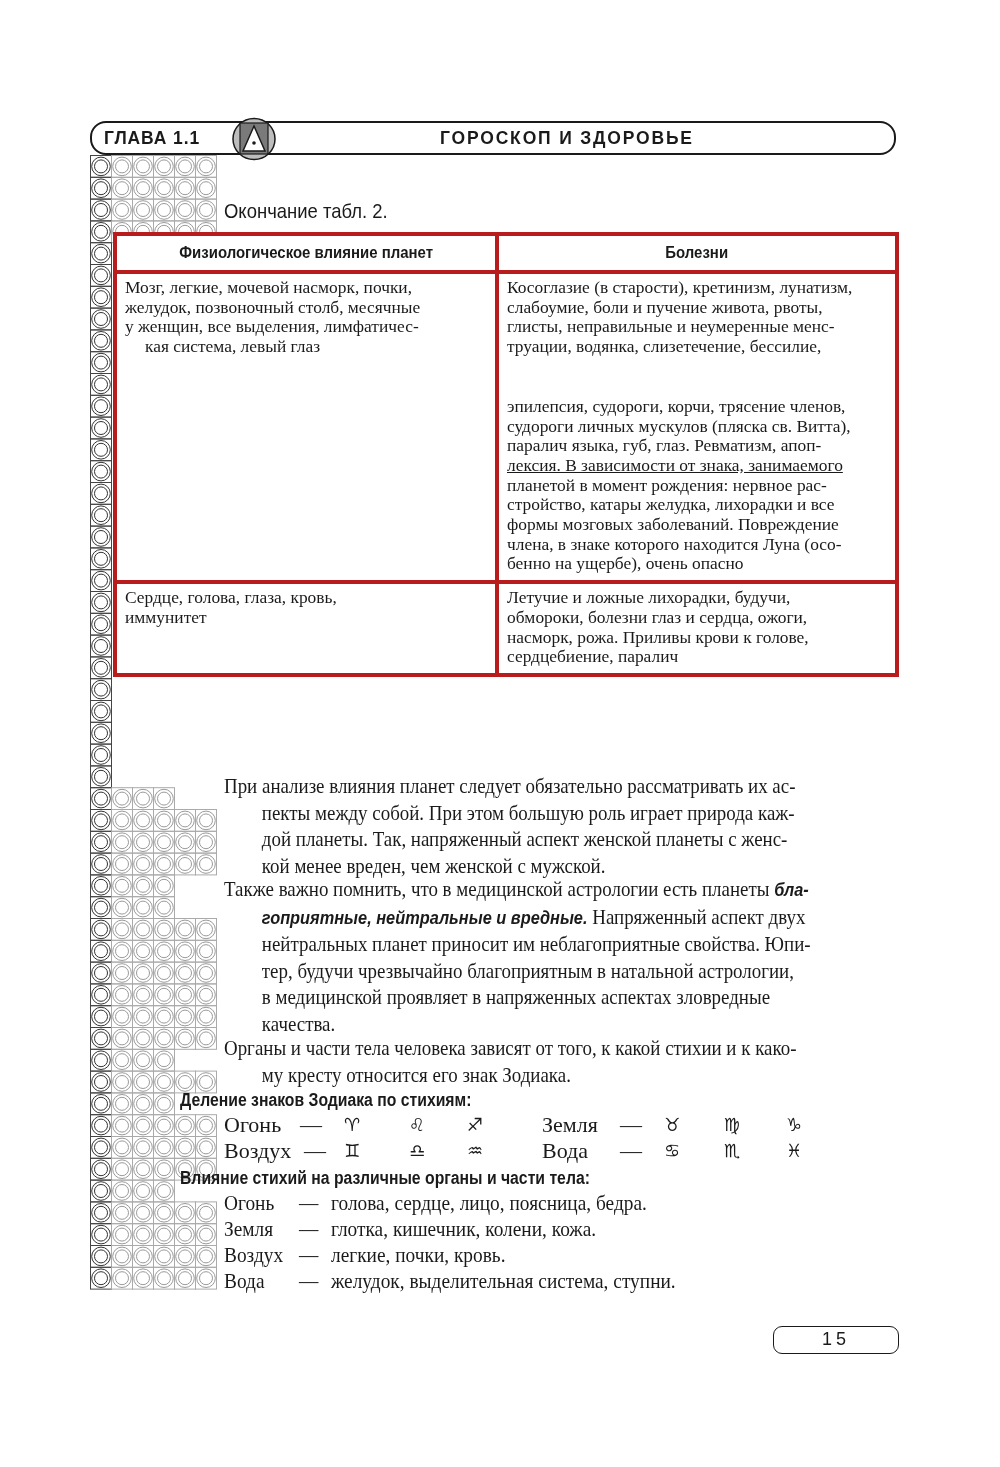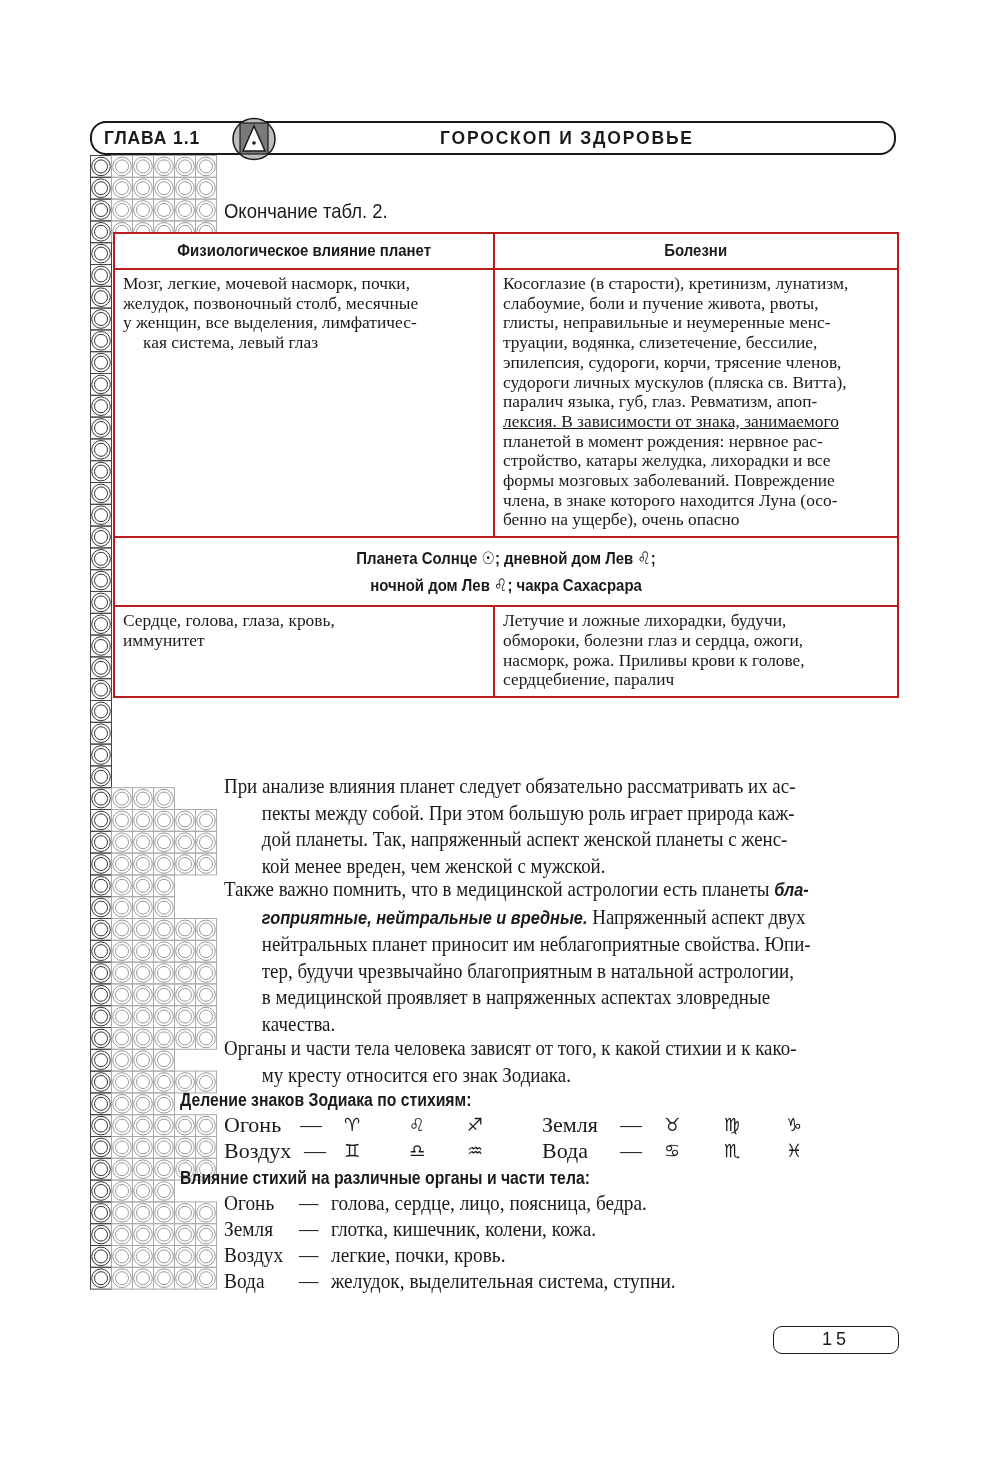--- a/index.html
+++ b/index.html
@@ -15,21 +15,21 @@
   .emblem { position: absolute; left: 231px; top: 117px; width: 46px; height: 44px; }
 
   
   .deco { position: absolute; left: 90px; top: 155px; }
   .deco svg { display: block; }
 
   .table-caption { position: absolute; left: 224px; top: 199px; font-size: 21px; transform: scaleX(0.88); transform-origin: left; }
 
   
   .tbl { position: absolute; left: 113px; top: 232px; width: 786px; border-collapse: collapse; background: #fff; }
-  .tbl td, .tbl th { border: 2px solid #b91c1c; vertical-align: top; }
+  .tbl td, .tbl th { border: 4px solid #b91c1c; vertical-align: top; }
   .tbl th { height: 34px; font-weight: bold; font-size: 17px; text-align: center; vertical-align: middle; padding: 0; }
   .tbl th span { display: inline-block; transform: scaleX(0.88); }
   .tbl .planet td { text-align: center; font-weight: bold; font-size: 17px; line-height: 27px; padding: 7px 0 6px 0; vertical-align: middle; }
   .tbl .planet td div { transform: scaleX(0.88); }
   .tbl .body td { font-size: 17.4px; line-height: 19.7px; padding: 4px 8px 6px 8px; }
   .col1 { width: 362px; }
 
   
   .para { position: absolute; left: 196px; width: 720px; font-size: 22px; line-height: 26.6px; margin-left: 28px; }
   .para .line { white-space: nowrap; transform: scaleX(0.86); transform-origin: left; }
@@ -606,36 +606,30 @@
           <div style="white-space: nowrap;">Мозг, легкие, мочевой насморк, почки,</div>
           <div style="white-space: nowrap;">желудок, позвоночный столб, месячные</div>
           <div style="white-space: nowrap;">у женщин, все выделения, лимфатичес-</div>
           <div style="white-space: nowrap; margin-left: 20px;">кая система, левый глаз</div>
         </td>
     <td class="serif" id="moon-dis">
           <div style="white-space: nowrap;">Косоглазие (в старости), кретинизм, лунатизм,</div>
           <div style="white-space: nowrap;">слабоумие, боли и пучение живота, рвоты,</div>
           <div style="white-space: nowrap;">глисты, неправильные и неумеренные менс-</div>
           <div style="white-space: nowrap;">труации, водянка, слизетечение, бессилие,</div>
-          <div style="white-space: nowrap;">эпилепсия, судороги, корчи, трясение членов,</div>
+          <div style="white-space: nowrap; margin-top: 40px;">эпилепсия, судороги, корчи, трясение членов,</div>
           <div style="white-space: nowrap;">судороги личных мускулов (пляска св. Витта),</div>
           <div style="white-space: nowrap;">паралич языка, губ, глаз. Ревматизм, апоп-</div>
           <div style="white-space: nowrap; text-decoration: underline;">лексия. В зависимости от знака, занимаемого</div>
           <div style="white-space: nowrap;">планетой в момент рождения: нервное рас-</div>
           <div style="white-space: nowrap;">стройство, катары желудка, лихорадки и все</div>
           <div style="white-space: nowrap;">формы мозговых заболеваний. Повреждение</div>
           <div style="white-space: nowrap;">члена, в знаке которого находится Луна (осо-</div>
           <div style="white-space: nowrap;">бенно на ущербе), очень опасно</div>
         </td>
-  </tr>
-  <tr class="planet">
-    <td colspan="2" class="sans">
-      <div>Планета Солнце ☉; дневной дом Лев ♌;</div>
-      <div>ночной дом Лев ♌; чакра Сахасрара</div>
-    </td>
   </tr>
   <tr class="body">
     <td class="serif col1" id="sun-infl" style="height:76px">
           <div style="white-space: nowrap;">Сердце, голова, глаза, кровь,</div>
           <div style="white-space: nowrap;">иммунитет</div>
         </td>
     <td class="serif" id="sun-dis">
           <div style="white-space: nowrap;">Летучие и ложные лихорадки, будучи,</div>
           <div style="white-space: nowrap;">обмороки, болезни глаз и сердца, ожоги,</div>
           <div style="white-space: nowrap;">насморк, рожа. Приливы крови к голове,</div>

